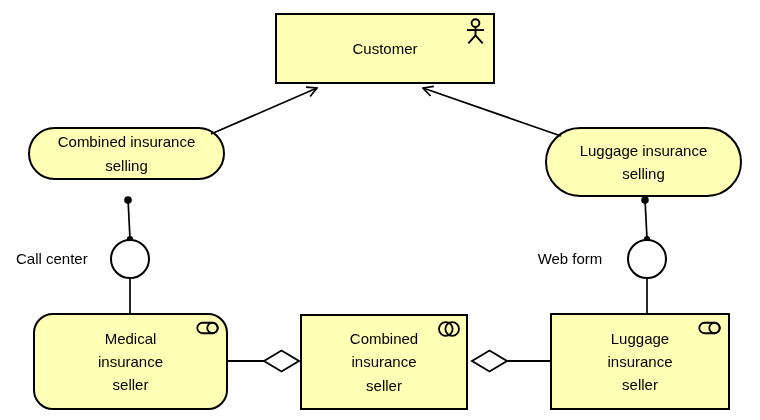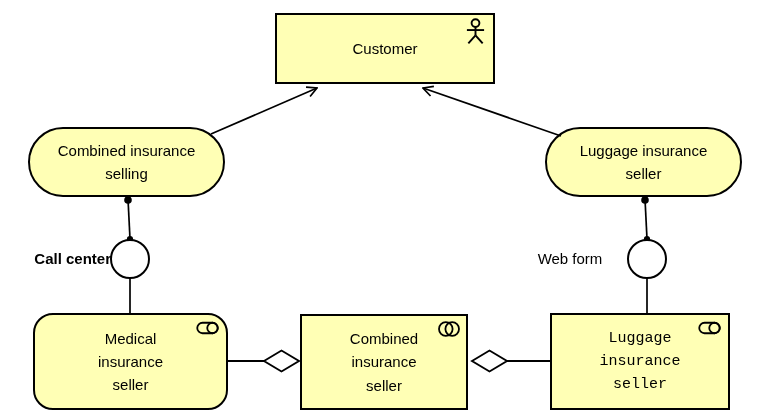--- a/index.html
+++ b/index.html
@@ -34,31 +34,31 @@
       <svg width="21" height="27" viewBox="0 0 22 28" fill="none" stroke="#000" stroke-width="2">
         <circle cx="11" cy="5.2" r="4.1"></circle>
         <line x1="11" y1="9.3" x2="11" y2="18"></line>
         <line x1="2" y1="12.5" x2="20" y2="12.5"></line>
         <line x1="11" y1="18" x2="3.5" y2="26.5"></line>
         <line x1="11" y1="18" x2="18.5" y2="26.5"></line>
       </svg>
     </span>
   </div>
 
-  <div class="node service" style="left:28px;top:127px;width:197px;height:70px;text-align:center;">
+  <div class="node service" style="left:28px;top:127px;width:197px;height:53px;text-align:center;">
     <span class="label">Combined insurance
 selling</span>
   </div>
 
   <div class="node service" style="left:545px;top:127px;width:197px;height:70px;">
     <span class="label">Luggage insurance
-seller</span>
+selling</span>
   </div>
 
-  <div class="free-label" style="left:5px;top:250px;width:106px;text-align:right;font-weight:bold;">Call center</div>
+  <div class="free-label" style="left:16px;top:250px;width:106px;">Call center</div>
   <div class="free-label" style="left:518px;top:250px;width:104px;text-align:center;">Web form</div>
 
   <div class="node" style="left:33px;top:313px;width:195px;height:97px;border-radius:20px;">
     <span class="label">Medical
 insurance
 seller</span>
     <span class="corner-icon" style="right:6px;top:6px;">
       <svg width="24" height="14" viewBox="0 0 24 14" fill="none" stroke="#000" stroke-width="1.8">
         <rect x="1.25" y="1.75" width="20.5" height="10.5" rx="5.25"></rect>
         <circle cx="16.5" cy="7" r="5.25"></circle>
@@ -71,21 +71,21 @@
 insurance
 seller</span>
     <span class="corner-icon" style="right:5px;top:4px;">
       <svg width="24" height="18" viewBox="0 0 24 18" fill="none" stroke="#000" stroke-width="1.8">
         <circle cx="8.8" cy="9" r="6.8"></circle>
         <circle cx="15.2" cy="9" r="6.8"></circle>
       </svg>
     </span>
   </div>
 
-  <div class="node" style="left:550px;top:313px;width:180px;height:97px;font-family:Liberation Mono, monospace;">
+  <div class="node" style="left:550px;top:313px;width:180px;height:97px;">
     <span class="label">Luggage
 insurance
 seller</span>
     <span class="corner-icon" style="right:6px;top:6px;">
       <svg width="24" height="14" viewBox="0 0 24 14" fill="none" stroke="#000" stroke-width="1.8">
         <rect x="1.25" y="1.75" width="20.5" height="10.5" rx="5.25"></rect>
         <circle cx="16.5" cy="7" r="5.25"></circle>
       </svg>
     </span>
   </div>

